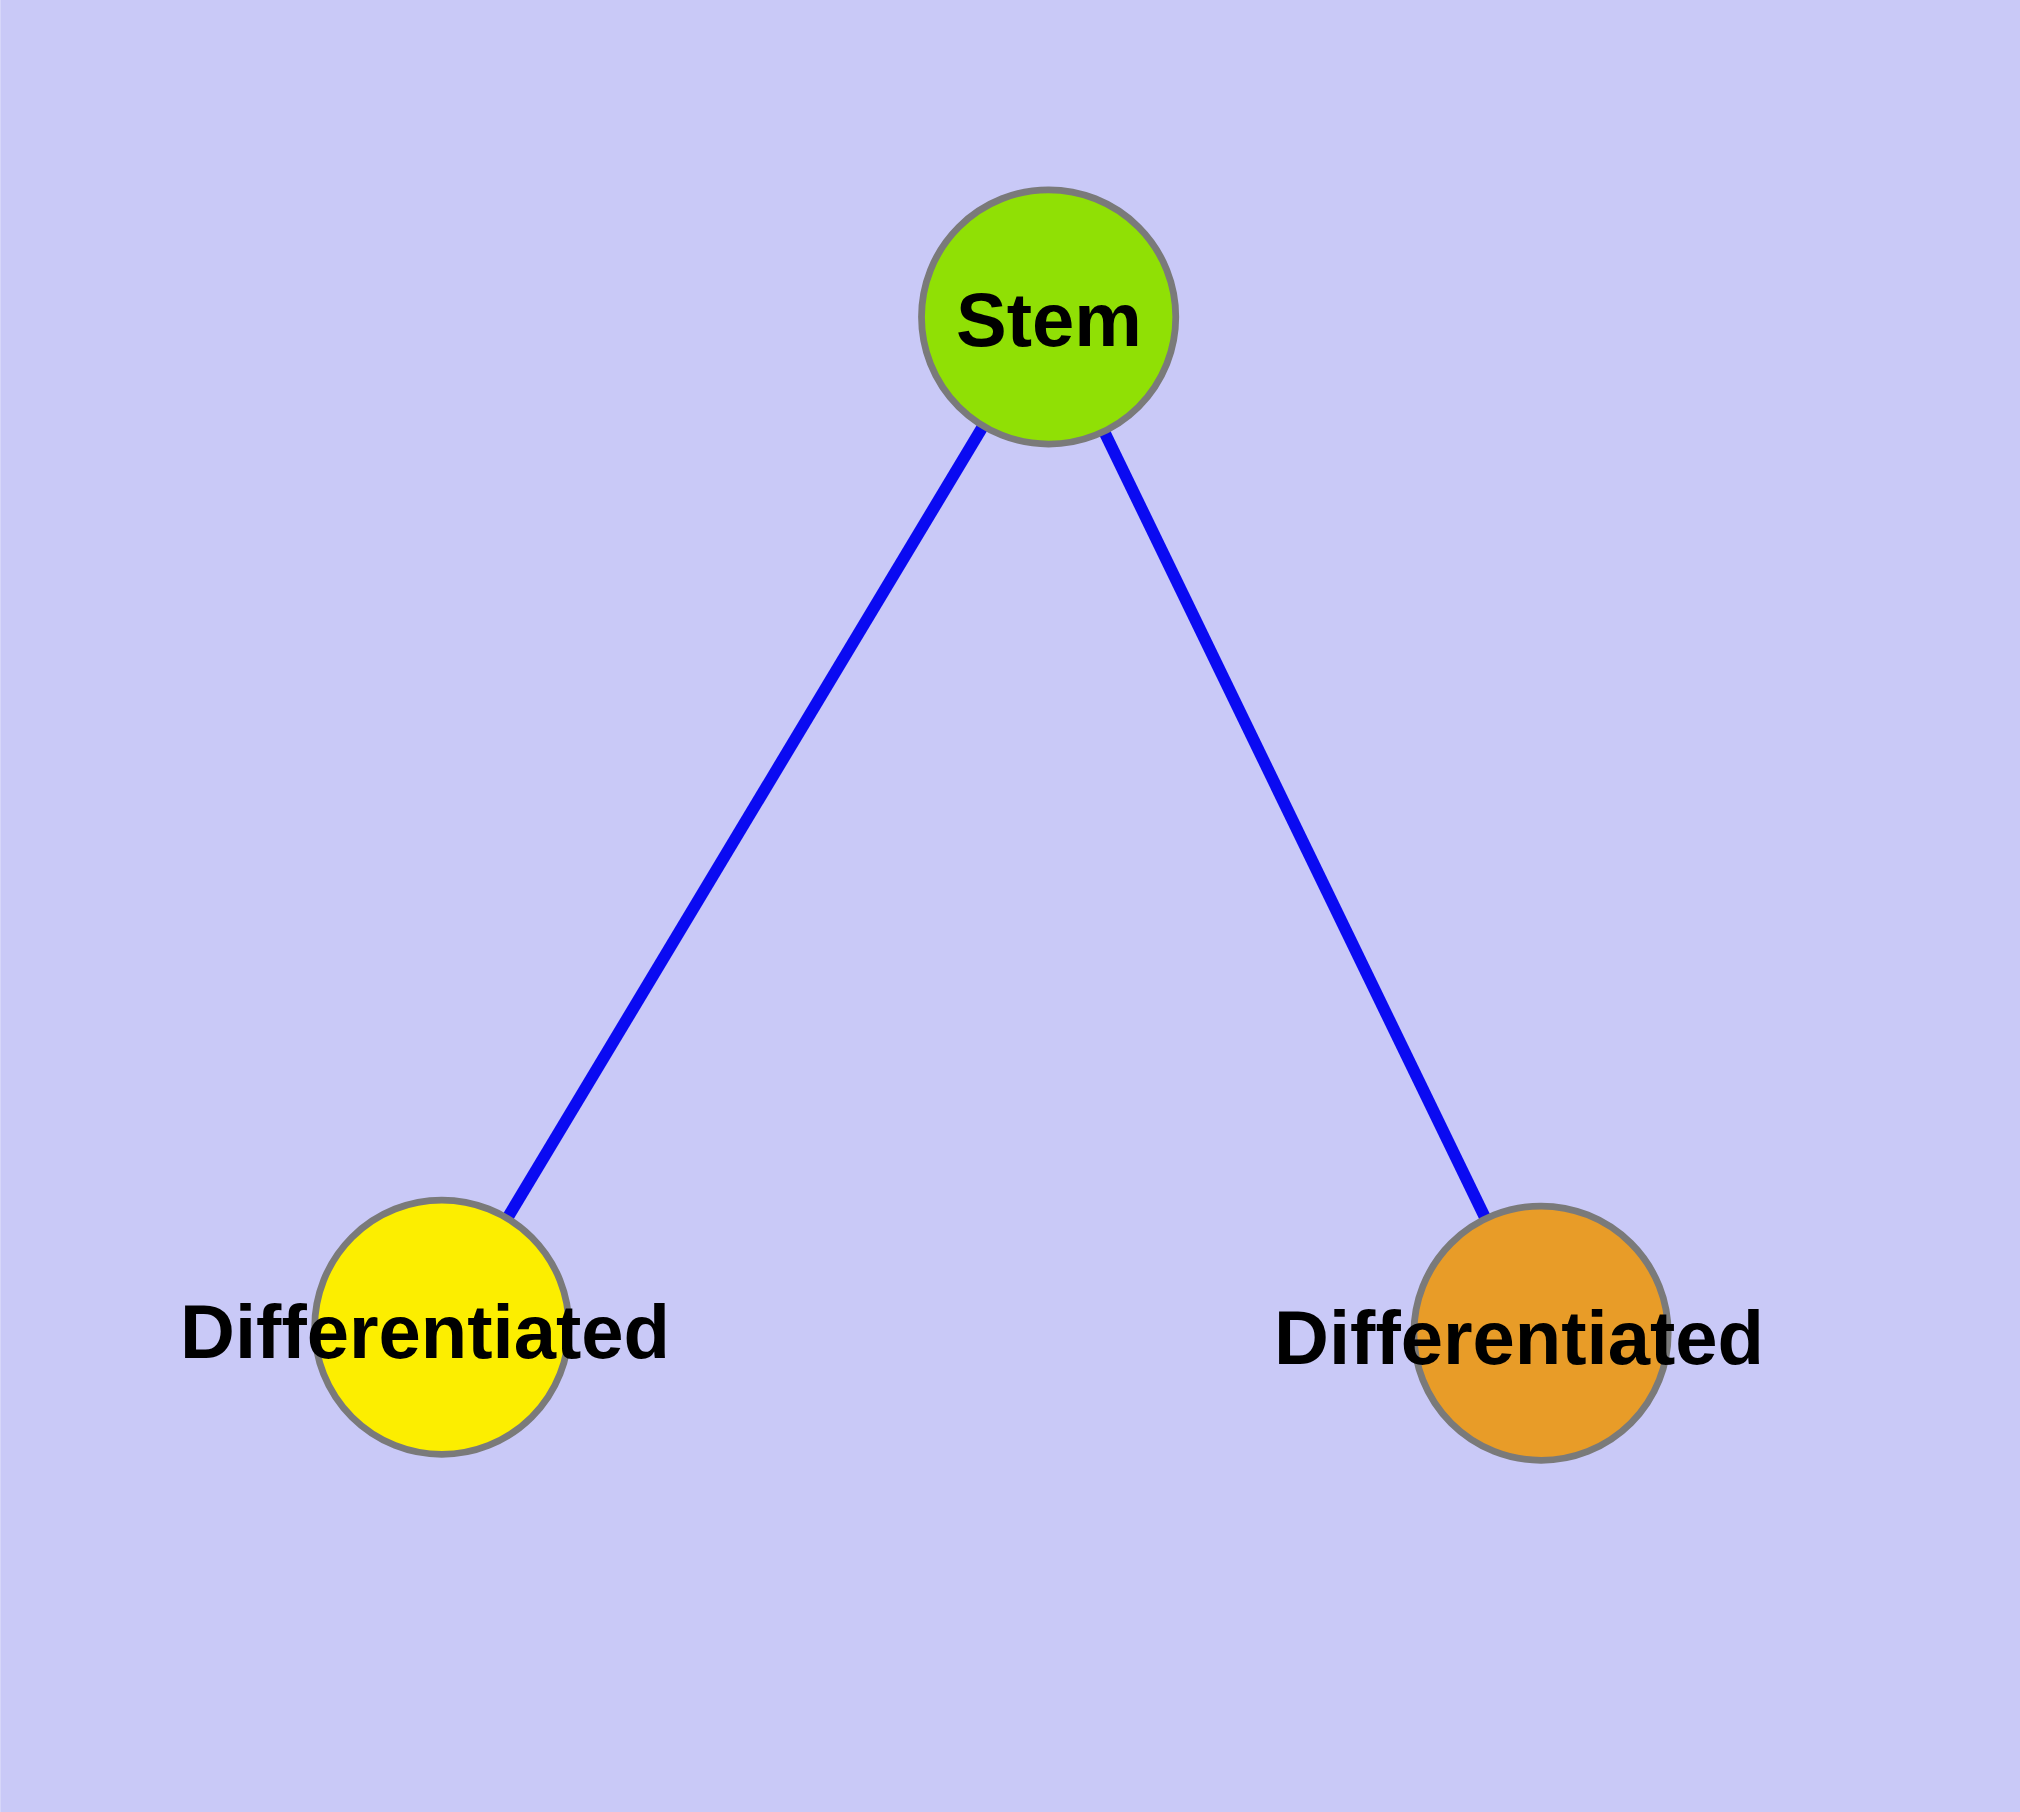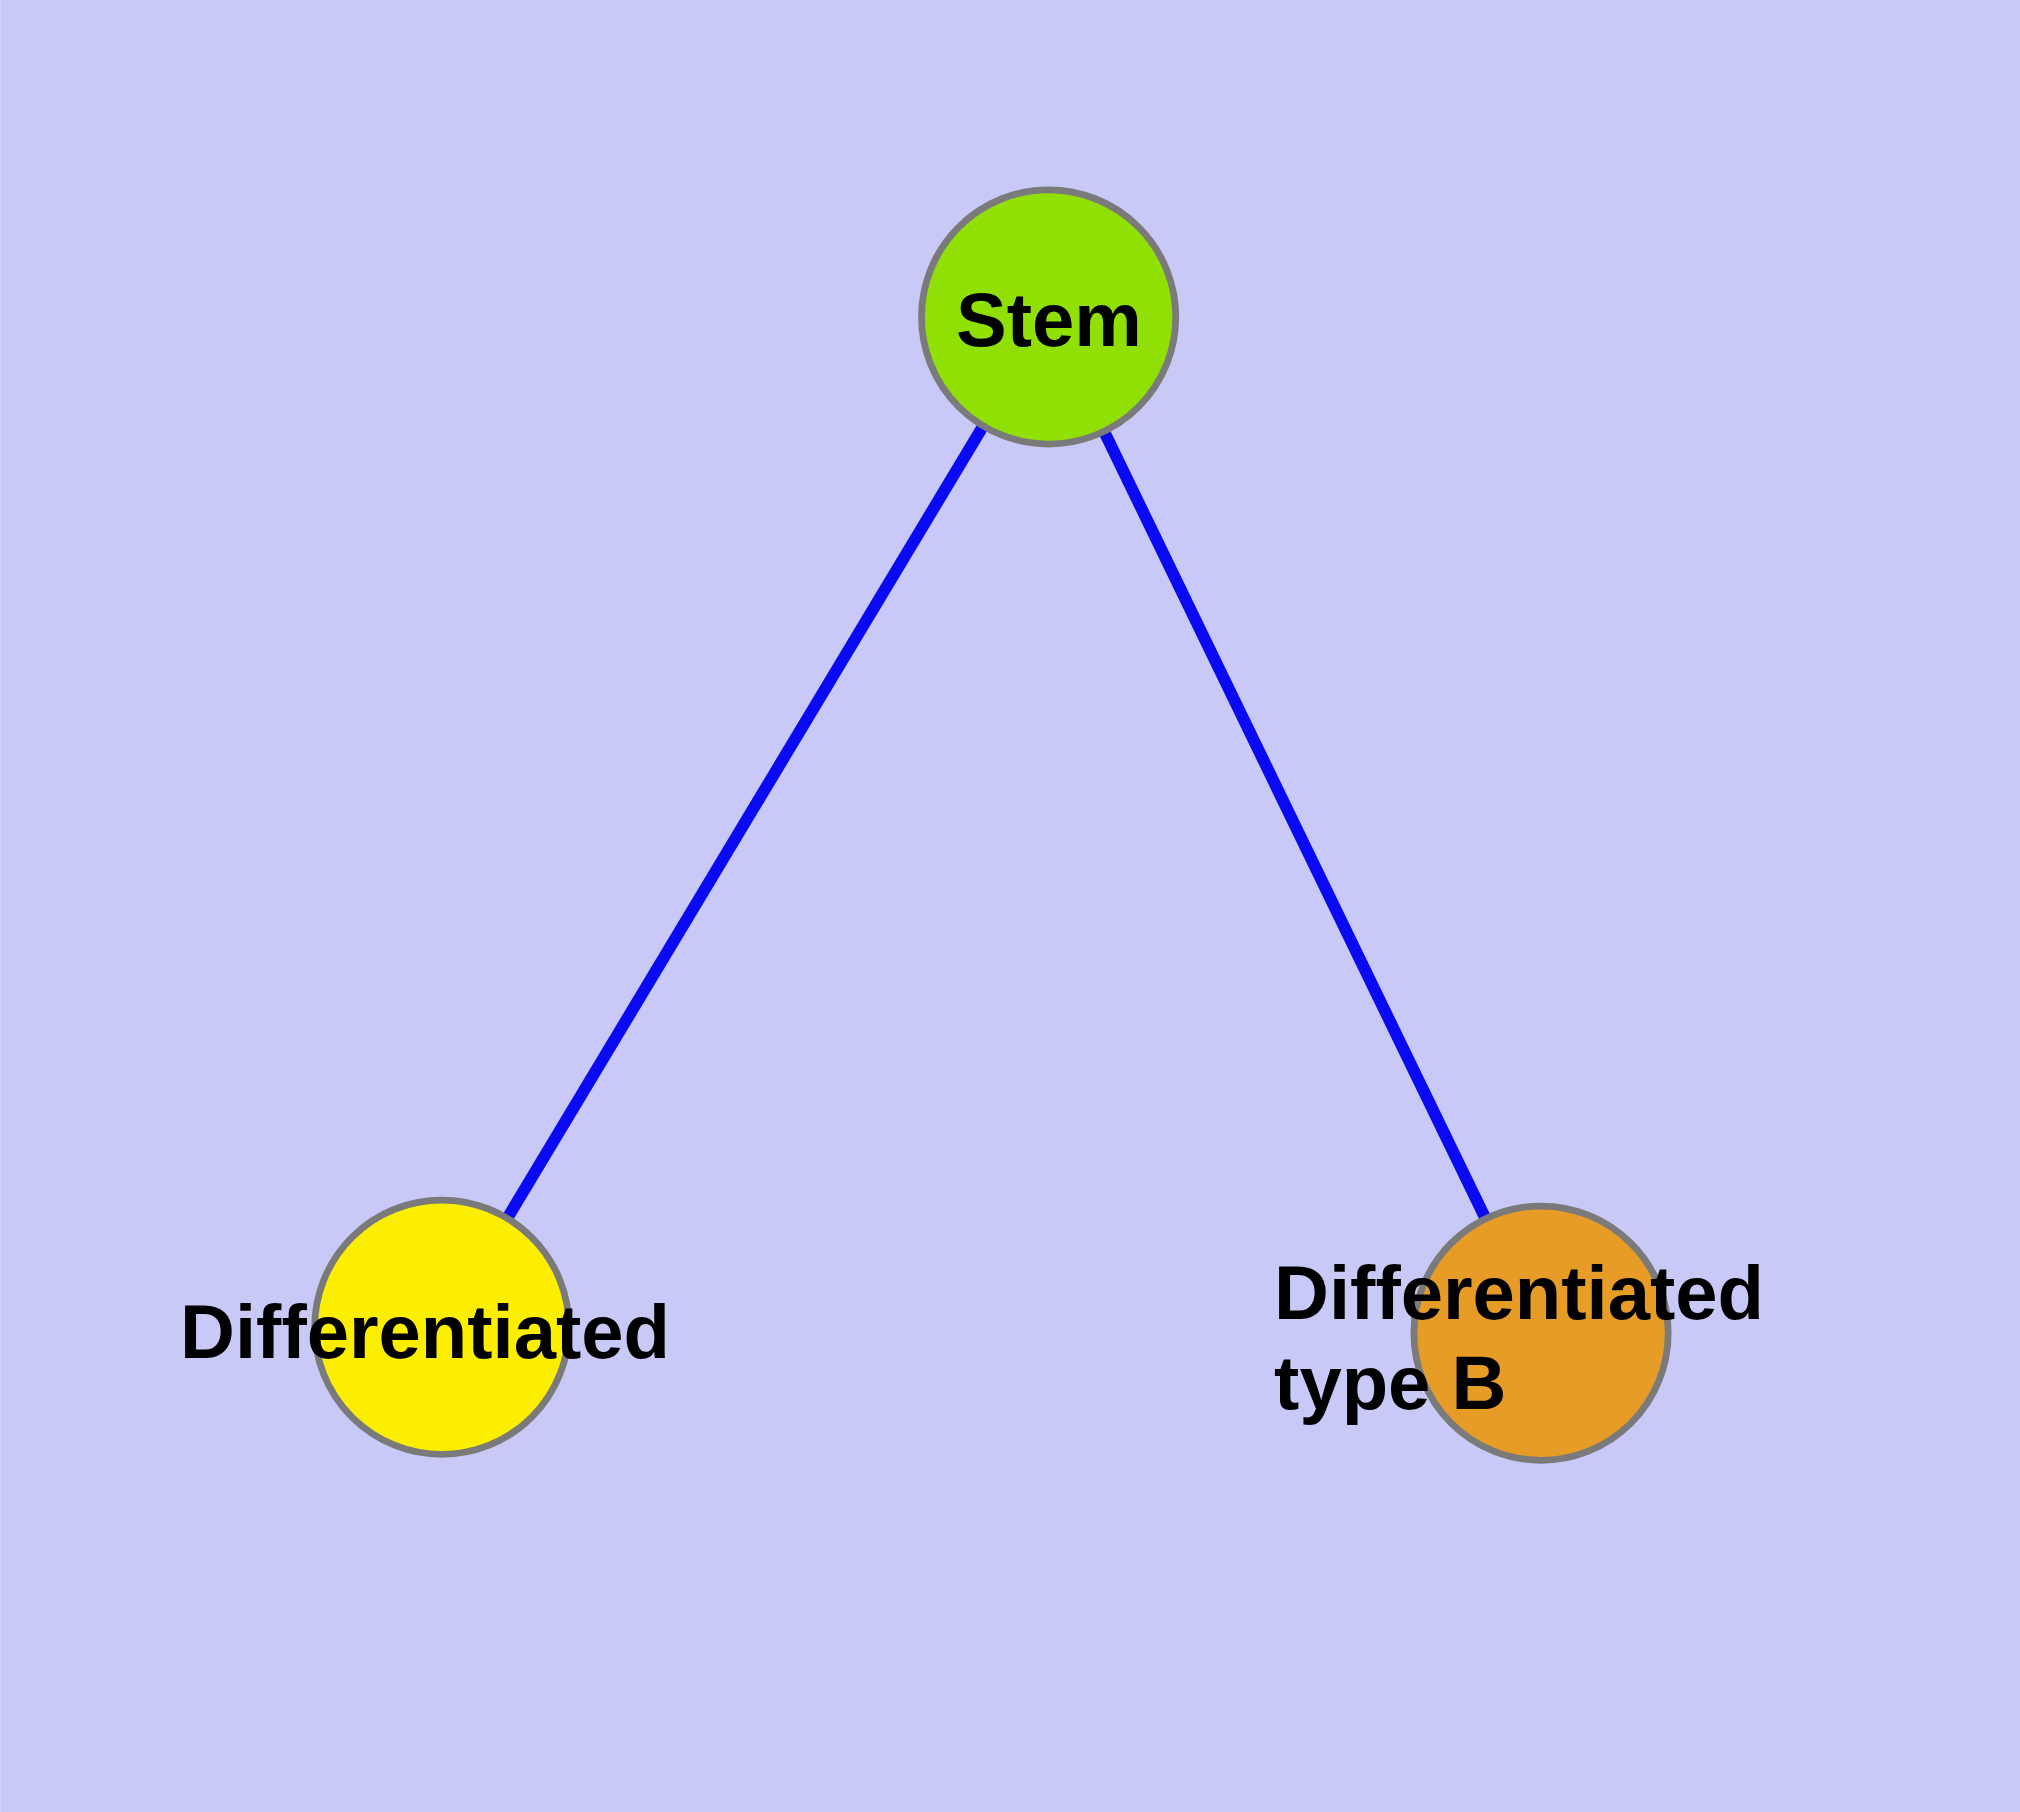--- a/index.html
+++ b/index.html
@@ -18,20 +18,21 @@
     }
     .graph-svg {
       position: absolute;
       left: 0;
       top: 0;
       display: block;
     }
     .node-label {
       position: absolute;
       transform: translate(-50%, -50%);
+      text-align: center;
       font-weight: bold;
       font-size: 76px;
       line-height: 90px;
       color: #000000;
       white-space: nowrap;
       letter-spacing: 0;
     }
   </style>
 </head>
 <body>
@@ -56,17 +57,16 @@
   <div class="node-label" style="left: 1049px; top: 320px;">
     <div>Stem</div>
   </div>
 
   <div class="node-label" style="left: 425px; top: 1332px;">
     <div>Differentiated</div>
   </div>
 
   <div class="node-label" style="left: 1519px; top: 1338px;">
     <div>Differentiated</div>
-    <div>type B</div>
   </div>
 
 </div>
 
 
 </body></html>

